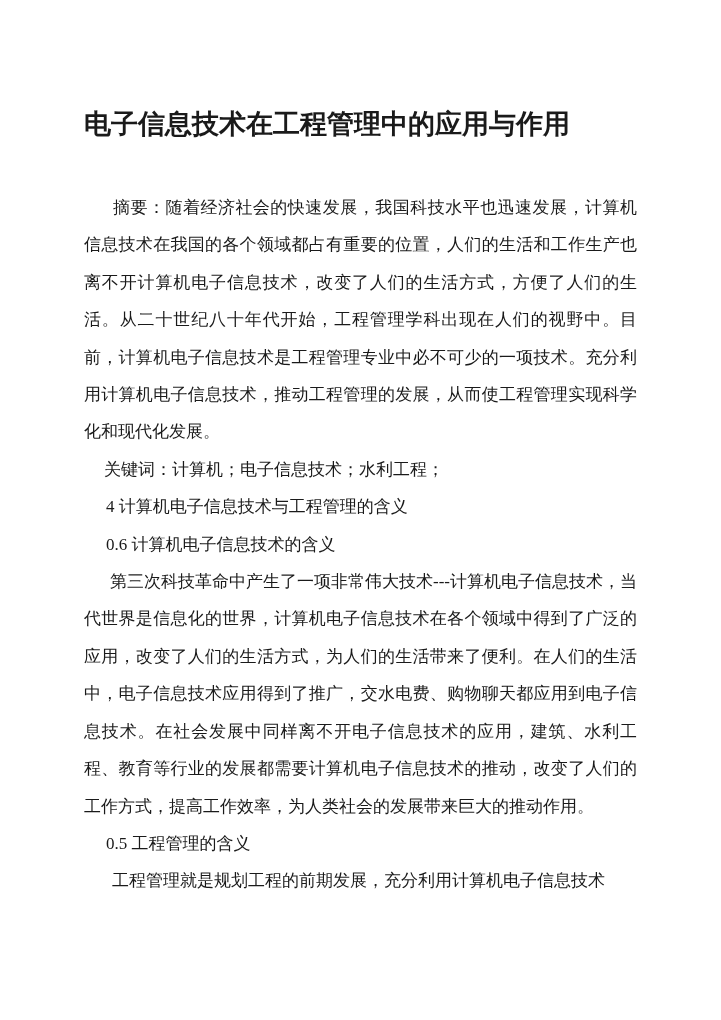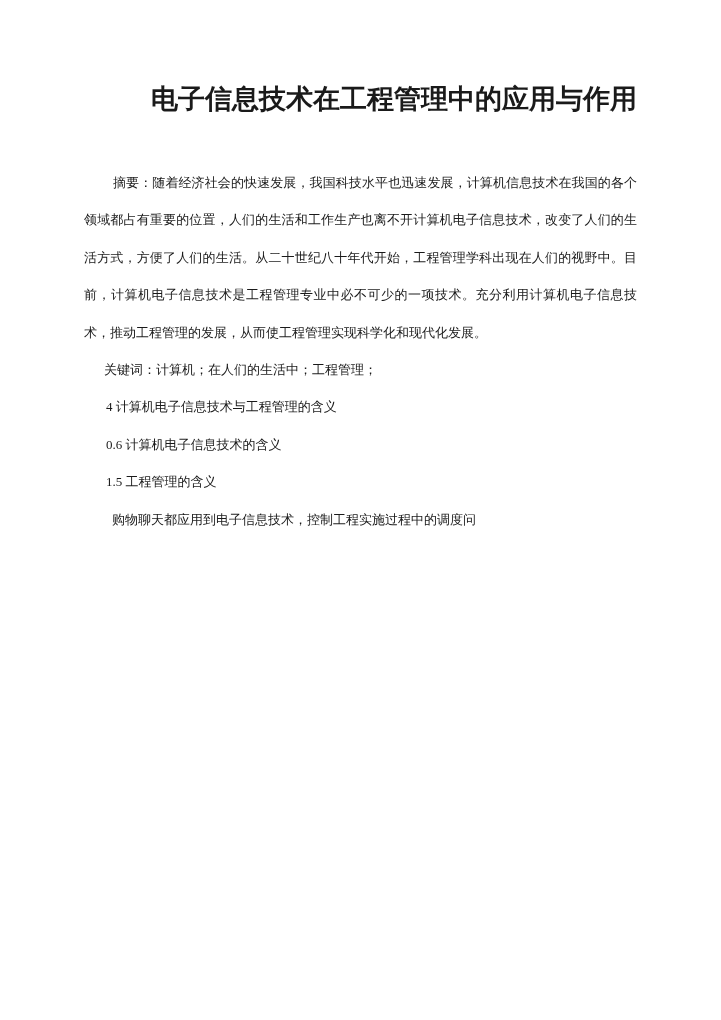--- a/index.html
+++ b/index.html
@@ -15,34 +15,34 @@
     font-family: "Liberation Serif", "DejaVu Serif", serif;
   }
   .page {
     width: 721px;
     height: 1020px;
     background: #ffffff;
     box-sizing: border-box;
     padding: 0 84px;
   }
   .doc-title {
-    margin: 83px 0 0 0;
+    margin: 108px 0 0 0;
     font-size: 27px;
     line-height: 33px;
     font-weight: bold;
-    text-align: right;
+    text-align: left;
     white-space: nowrap;
     letter-spacing: 0;
   }
   .content {
     margin-top: 48px;
   }
   .content p {
     margin: 0;
-    font-size: 13px;
+    font-size: 17px;
     line-height: 37.4px;
     text-align: justify;
     word-break: break-all;
     overflow-wrap: anywhere;
     letter-spacing: 0;
   }
   .abstract   { text-indent: 29px; }
   .keywords   { text-indent: 20px; }
   .heading    { text-indent: 22px; }
   .para-1-1   { text-indent: 26px; }
@@ -52,25 +52,26 @@
 <body>
 
 <div class="page">
 
   <h1 class="doc-title">电子信息技术在工程管理中的应用与作用</h1>
 
   <div class="content">
 
     <p class="abstract">摘要：随着经济社会的快速发展，我国科技水平也迅速发展，计算机信息技术在我国的各个领域都占有重要的位置，人们的生活和工作生产也离不开计算机电子信息技术，改变了人们的生活方式，方便了人们的生活。从二十世纪八十年代开始，工程管理学科出现在人们的视野中。目前，计算机电子信息技术是工程管理专业中必不可少的一项技术。充分利用计算机电子信息技术，推动工程管理的发展，从而使工程管理实现科学化和现代化发展。</p>
 
-    <p class="keywords">关键词：计算机；在人们的生活中；工程管理；</p>
+    <p class="keywords">关键词：计算机；电子信息技术；水利工程；</p>
 
     <p class="heading">4 计算机电子信息技术与工程管理的含义</p>
 
     <p class="heading">0.6 计算机电子信息技术的含义</p>
 
+    <p class="para-1-1">第三次科技革命中产生了一项非常伟大技术---计算机电子信息技术，当代世界是信息化的世界，计算机电子信息技术在各个领域中得到了广泛的应用，改变了人们的生活方式，为人们的生活带来了便利。在人们的生活中，电子信息技术应用得到了推广，交水电费、购物聊天都应用到电子信息技术。在社会发展中同样离不开电子信息技术的应用，建筑、水利工程、教育等行业的发展都需要计算机电子信息技术的推动，改变了人们的工作方式，提高工作效率，为人类社会的发展带来巨大的推动作用。</p>
 
-    <p class="heading">1.5 工程管理的含义</p>
+    <p class="heading">0.5 工程管理的含义</p>
 
-    <p class="para-1-2">购物聊天都应用到电子信息技术，控制工程实施过程中的调度问</p>
+    <p class="para-1-2">工程管理就是规划工程的前期发展，充分利用计算机电子信息技术</p>
 
   </div>
 </div>
 
 </body></html>

